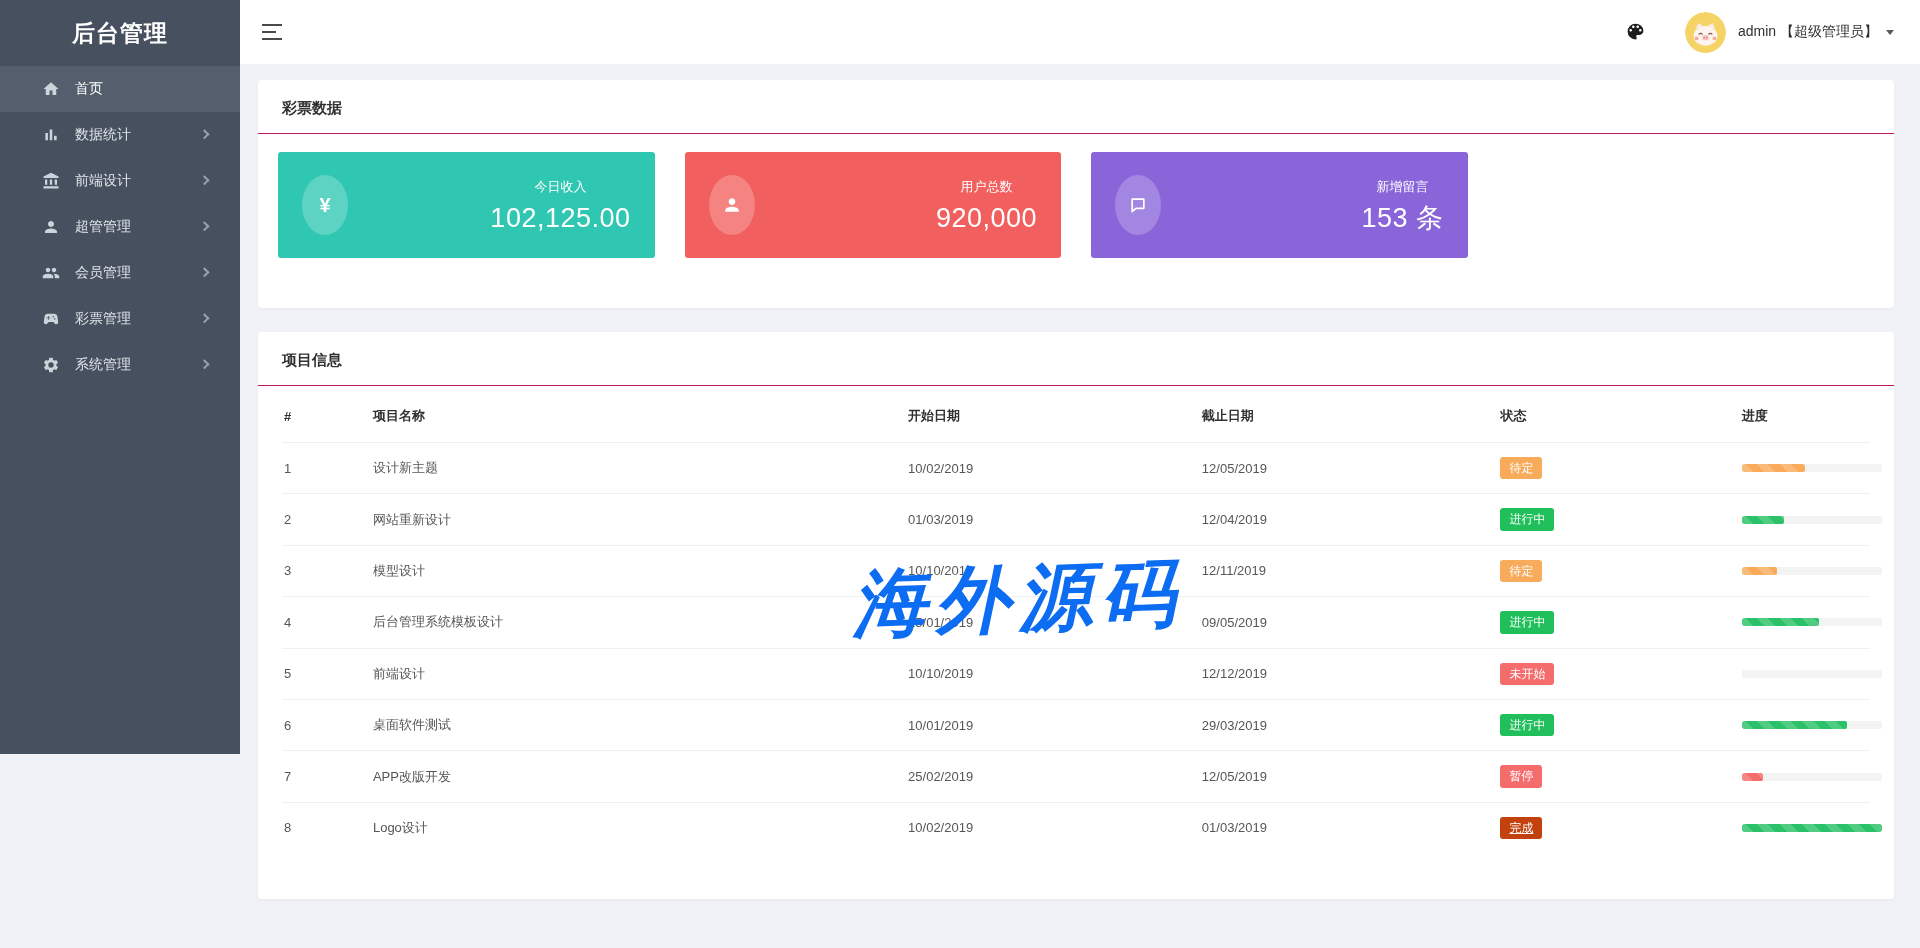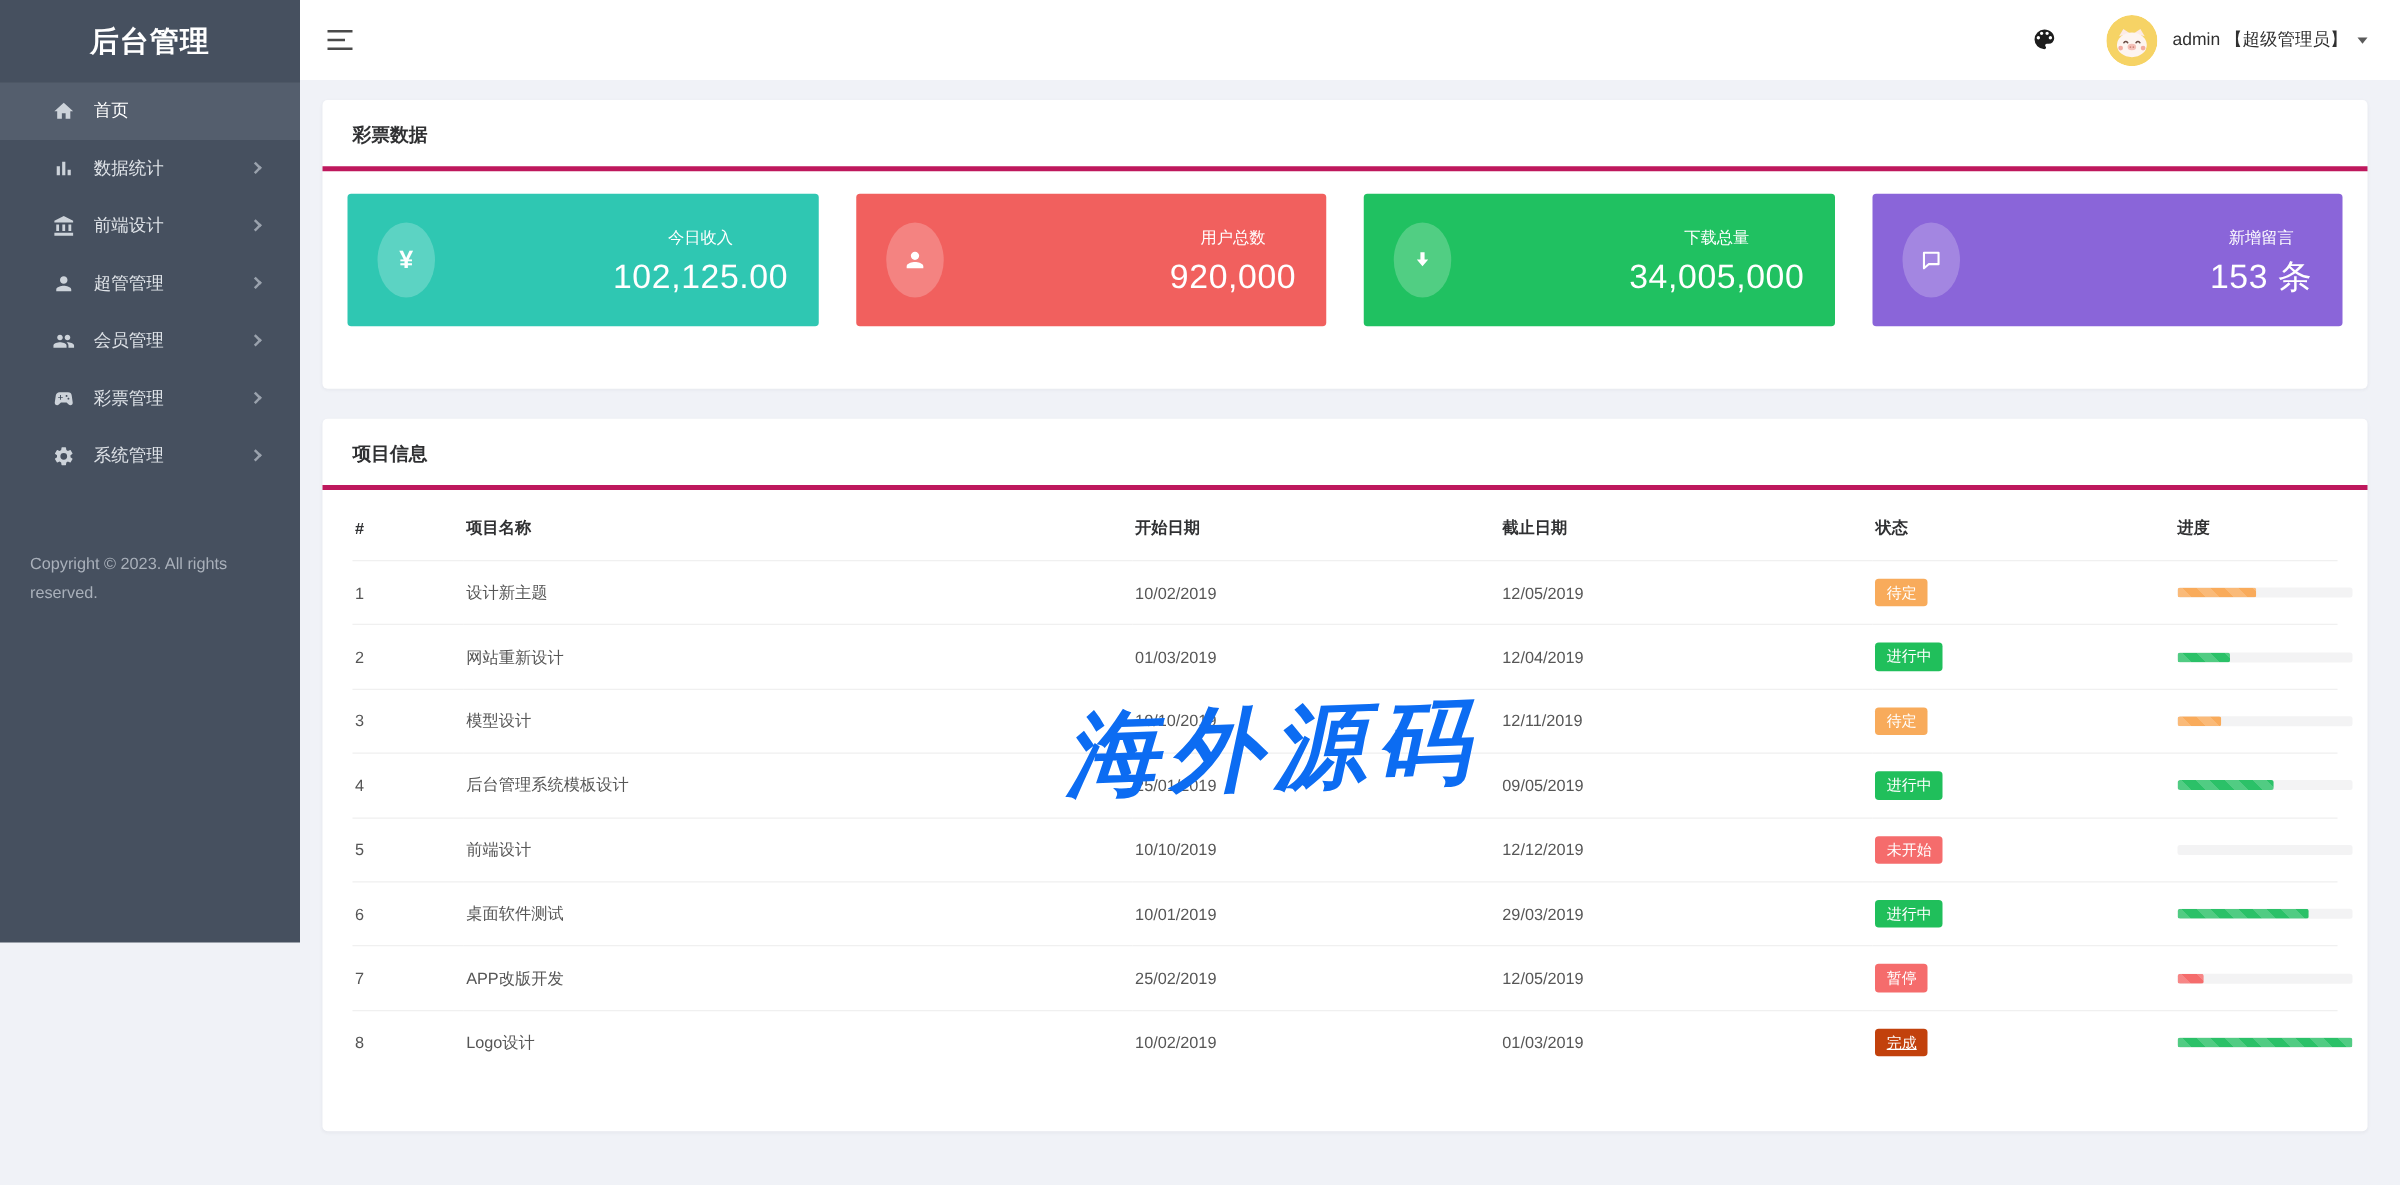--- a/index.html
+++ b/index.html
@@ -46,21 +46,21 @@
   .hamburger i:nth-child(3){ top:14px; width:20px; }
   .top-right { margin-left:auto; display:flex; align-items:center; }
   .palette-btn { border:none; background:none; cursor:pointer; width:22px; height:22px; }
   .palette-btn svg { width:21px; height:21px; fill:#1d1d1d; }
   .avatar { width:41px; height:41px; border-radius:50%; overflow:hidden; margin:0 12px 0 38px; cursor:pointer; flex:0 0 41px; }
   .userbox { display:flex; align-items:center; cursor:pointer; font-size:14px; color:#303030; }
   .caret { width:0; height:0; border-left:4px solid transparent; border-right:4px solid transparent; border-top:5px solid #5a5a5a; margin-left:8px; }
   
   .content { flex:1; background:#f0f2f7; padding:16px 26px 0 18px; overflow:hidden; }
   .panel { background:#fff; border-radius:4px; box-shadow:0 1px 3px rgba(30,40,60,.05); }
-  .panel-title { padding:19px 24px 15px; font-size:15px; font-weight:bold; color:#303133; border-bottom:4px solid #be185d; }
+  .panel-title { padding:19px 24px 15px; font-size:15px; font-weight:bold; color:#303133; border-bottom:1px solid #be185d; }
   
   .cards { display:grid; grid-template-columns:repeat(4,1fr); gap:30px; padding:18px 20px 50px; }
   .stat-card { height:106px; border-radius:3px; color:#fff; display:flex; align-items:center; padding:0 24px; }
   .stat-ico {
     width:46px; height:60px; border-radius:50%; background:rgba(255,255,255,.22);
     display:flex; align-items:center; justify-content:center; flex:0 0 46px;
   }
   .stat-ico svg { width:20px; height:20px; fill:#fff; }
   .stat-ico .yen { font-size:20px; font-weight:bold; color:#fff; }
   .stat-info { margin-left:auto; text-align:center; }
@@ -149,21 +149,20 @@
       <span class="ico">
         <svg viewBox="0 0 24 24">
             <path d="M19.14 12.94c.04-.3.06-.61.06-.94s-.02-.64-.07-.94l2.03-1.58a.49.49 0 00.12-.61l-1.92-3.32a.49.49 0 00-.59-.22l-2.39.96c-.5-.38-1.03-.7-1.62-.94l-.36-2.54a.48.48 0 00-.48-.41h-3.84a.48.48 0 00-.47.41l-.36 2.54c-.59.24-1.13.57-1.62.94l-2.39-.96a.48.48 0 00-.59.22L2.73 8.87c-.12.21-.08.47.12.61l2.03 1.58c-.05.3-.09.63-.09.94s.02.64.07.94l-2.03 1.58a.49.49 0 00-.12.61l1.92 3.32c.12.22.37.29.59.22l2.39-.96c.5.38 1.03.7 1.62.94l.36 2.54c.05.24.24.41.48.41h3.84c.24 0 .44-.17.47-.41l.36-2.54c.59-.24 1.13-.56 1.62-.94l2.39.96c.22.08.47 0 .59-.22l1.92-3.32a.49.49 0 00-.12-.61l-2.01-1.58zM12 15.6A3.6 3.6 0 1112 8.4a3.6 3.6 0 010 7.2z"></path>
           </svg>
       </span>
       <span>系统管理</span>
       <i class="chev"></i>
     </div>
   </nav>
 
-  <div class="copyright">Copyright © 2023. All rights reserved.</div>
 </aside>
 
 <div class="main">
 
   <header class="topbar">
     <button class="hamburger" aria-label="menu">
       <i></i>
         <i></i>
         <i></i>
     </button>
@@ -216,31 +215,20 @@
             <svg viewBox="0 0 24 24">
                 <path d="M12 12c2.21 0 4-1.79 4-4s-1.79-4-4-4-4 1.79-4 4 1.79 4 4 4zm0 2c-2.67 0-8 1.34-8 4v2h16v-2c0-2.66-5.33-4-8-4z"></path>
               </svg>
           </div>
           <div class="stat-info">
             <div class="stat-label">用户总数</div>
             <div class="stat-value">920,000</div>
           </div>
         </div>
 
-        <div class="stat-card" style="background-color: rgb(32, 193, 97);">
-          <div class="stat-ico">
-            <svg viewBox="0 0 24 24">
-                <path d="M12 18l-5.5-6.5h3.5V4.5h4v7h3.5z"></path>
-              </svg>
-          </div>
-          <div class="stat-info">
-            <div class="stat-label">下载总量</div>
-            <div class="stat-value">34,005,000</div>
-          </div>
-        </div>
 
         <div class="stat-card" style="background-color: rgb(138, 101, 217);">
           <div class="stat-ico">
             <svg viewBox="0 0 24 24">
                 <path d="M5 5h14v11H9.5L5 20z" fill="none" stroke="#fff" stroke-width="2" stroke-linejoin="round"></path>
               </svg>
           </div>
           <div class="stat-info">
             <div class="stat-label">新增留言</div>
             <div class="stat-value">153 条</div>

